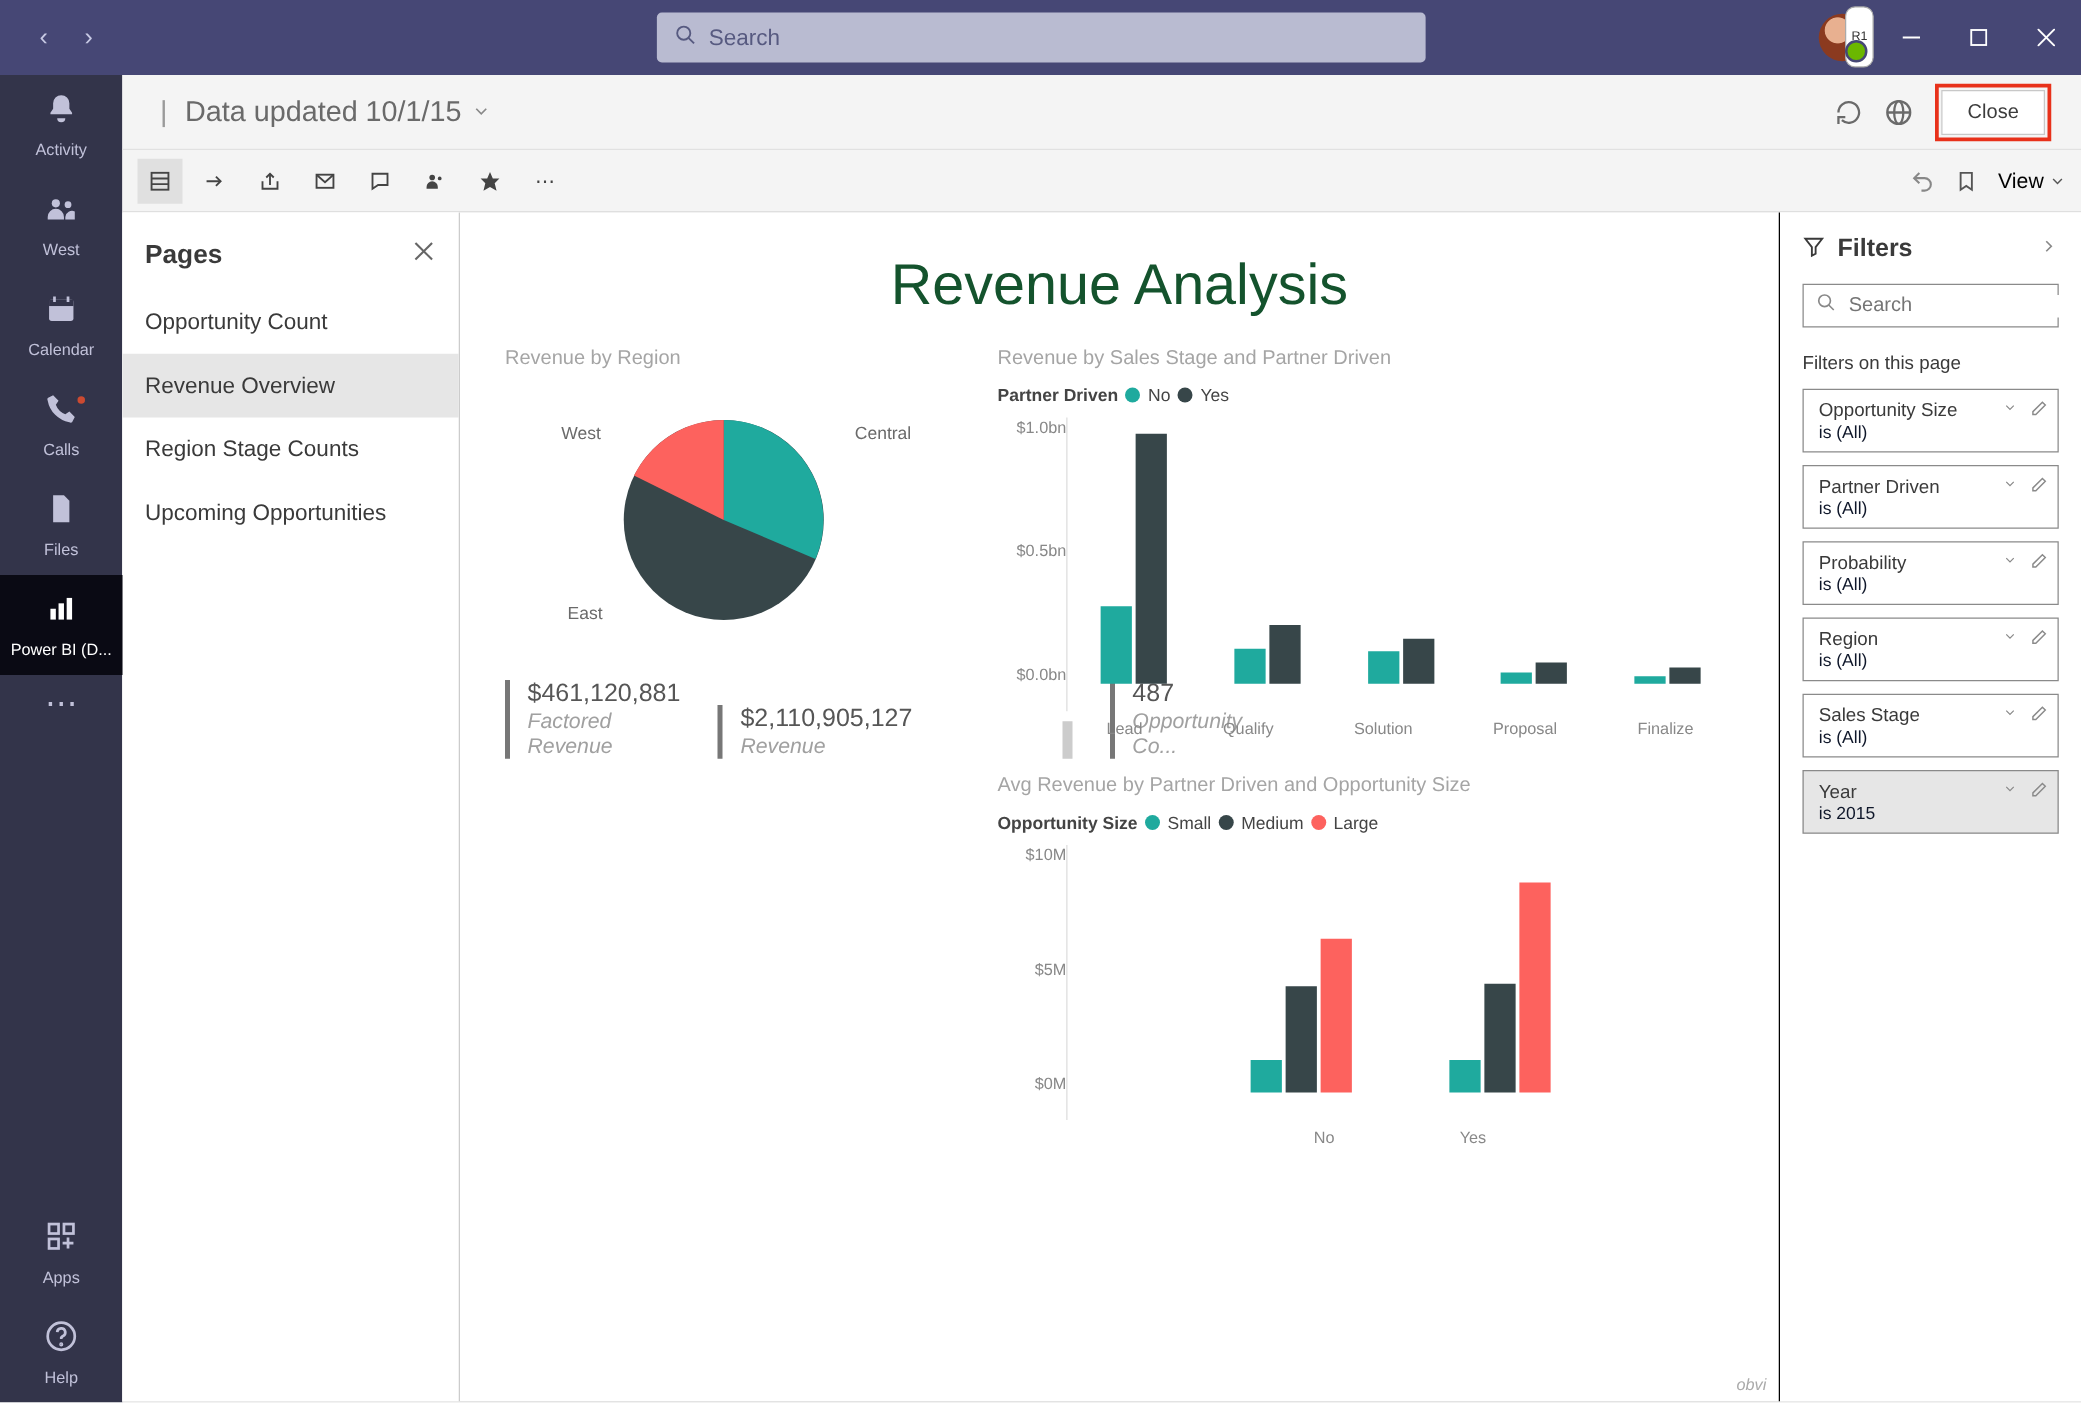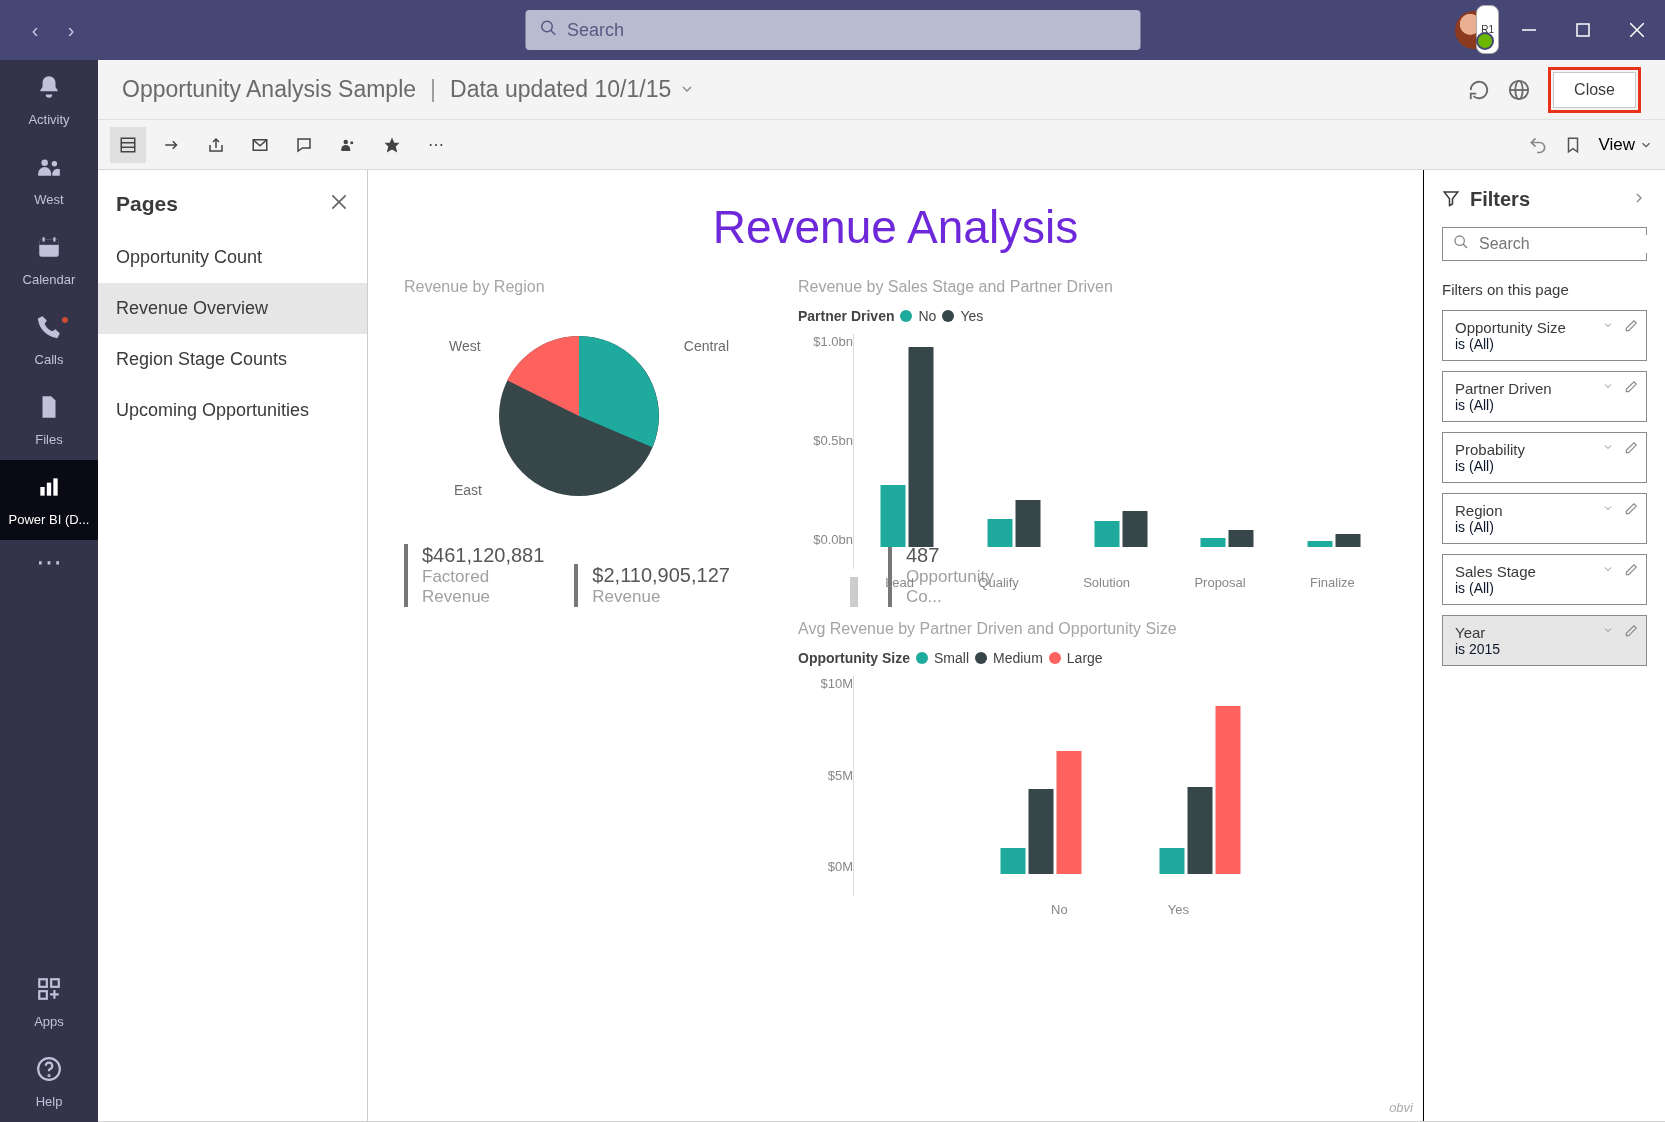--- a/index.html
+++ b/index.html
@@ -39,42 +39,42 @@
 
 .workspace { flex: 1; display: flex; background: #fff; }
 .pages-pane { width: 270px; border-right: 1px solid #ccc; background: #fff; }
 .pages-header { display: flex; align-items: center; padding: 20px 18px 14px; }
 .pages-header h3 { font-size: 21px; font-weight: 600; color: #3a3a3a; flex: 1; }
 .pages-close { font-size: 24px; color: #666; cursor: pointer; }
 .page-item { padding: 15px 18px; font-size: 18px; color: #3a3a3a; cursor: pointer; }
 .page-item.active { background: #e6e6e6; }
 
 .report { flex: 1; padding: 30px 36px 0; overflow: hidden; position: relative; }
-.report h1 { font-size: 46px; font-weight: 300; color: #6d28d9; text-align: center; margin-bottom: 24px; }
+.report h1 { font-size: 46px; font-weight: 300; color: #14532d; text-align: center; margin-bottom: 24px; }
 .chart-grid { display: grid; grid-template-columns: 350px 1fr; gap: 44px; }
 .chart-title { font-size: 16px; color: #a5a5a5; margin-bottom: 12px; }
 .legend { font-size: 14px; color: #444; margin-bottom: 10px; display: flex; align-items: center; gap: 6px; }
 .legend b { font-weight: 600; }
 .swatch { display: inline-block; width: 12px; height: 12px; border-radius: 50%; }
 
 .pie { position: relative; width: 200px; height: 200px; margin: 20px auto; }
 .pie svg { width: 100%; height: 100%; }
 .pie-label { position: absolute; font-size: 14px; color: #6a6a6a; }
 
 .bars-area { position: relative; height: 235px; display: flex; }
 .y-axis { width: 55px; display: flex; flex-direction: column; justify-content: space-between; padding-bottom: 22px; font-size: 13px; color: #888; text-align: right; }
 .plot { flex: 1; position: relative; border-left: 1px solid #ddd; }
 .x-axis { display: flex; justify-content: space-around; font-size: 13px; color: #888; margin-top: 6px; }
 .bar-group { position: absolute; bottom: 22px; display: flex; gap: 3px; align-items: flex-end; transform: translateX(-50%); }
 .bar { width: 25px; }
 
 .kpis { display: flex; flex-direction: row; gap: 30px; margin-top: 28px; }
 .kpi { border-left: 4px solid #777; padding-left: 14px; }
 .kpi .val { font-size: 20px; color: #565656; }
-.kpi .lab { font-size: 17px; color: #a0a0a0; }
+.kpi .lab { font-size: 17px; color: #a0a0a0; font-style: italic; }
 .kpi-extra { display: flex; align-items: flex-end; gap: 120px; }
 .mini-bar { width: 8px; height: 30px; background: #ccc; }
 
 .watermark { position: absolute; bottom: 6px; right: 10px; color: #aaa; font-size: 13px; font-style: italic; }
 
 .filters-pane { width: 242px; border-left: 1px solid #000000; background: #fff; padding: 18px; }
 .filters-header { display: flex; align-items: center; gap: 10px; margin-bottom: 16px; }
 .filters-header h3 { font-size: 20px; font-weight: 600; color: #3a3a3a; flex: 1; }
 .filter-search { display: flex; align-items: center; border: 1px solid #8a8a8a; padding: 6px 10px; margin-bottom: 20px; }
 .filter-search input { border: none; outline: none; font-size: 16px; flex: 1; margin-left: 10px; }
@@ -191,21 +191,20 @@
             <path d="M9 9a3 3 0 1 1 4 3l-1 1v1"></path>
             <circle cx="12" cy="18" r="0.5" fill="#c1c1d9"></circle>
           </svg></div>
         <span>Help</span>
       </div>
   </div>
 
   <div class="content">
     <div class="app-header">
       <div class="app-title">
-        <span>Opportunity Analysis Sample</span>
         <span class="sep">|</span>
         <span>Data updated 10/1/15</span>
         <span style="color:#888">
           <svg width="16" height="16" viewBox="0 0 24 24" fill="none" stroke="currentColor" stroke-width="2">
               <polyline points="6 9 12 15 18 9"></polyline>
             </svg>
         </span>
       </div>
       <div class="app-header-actions">
         <span class="hbtn">

